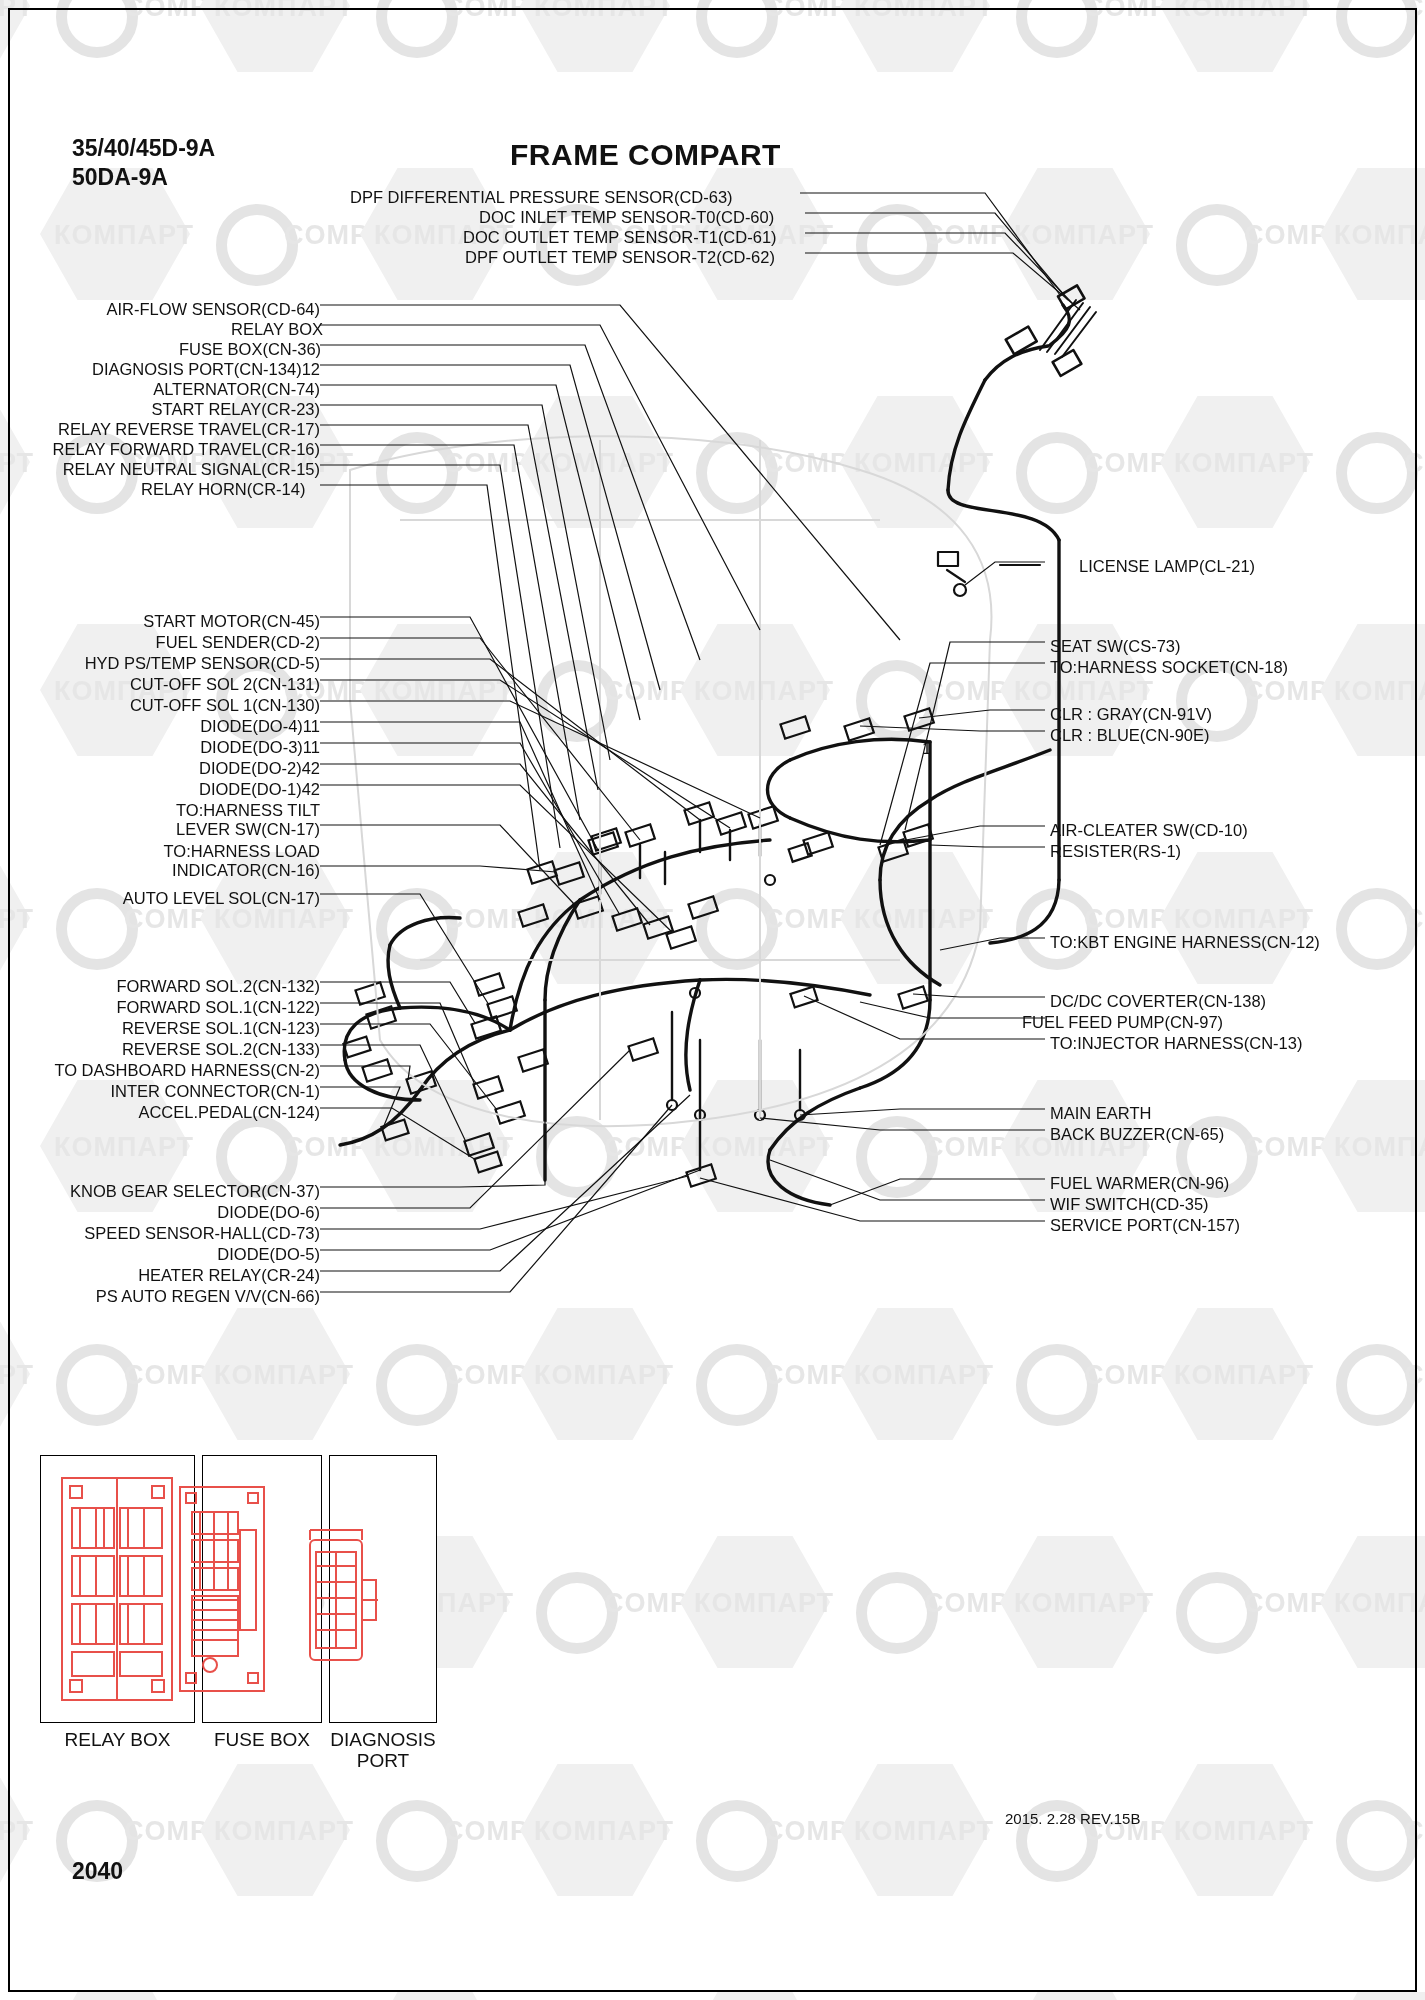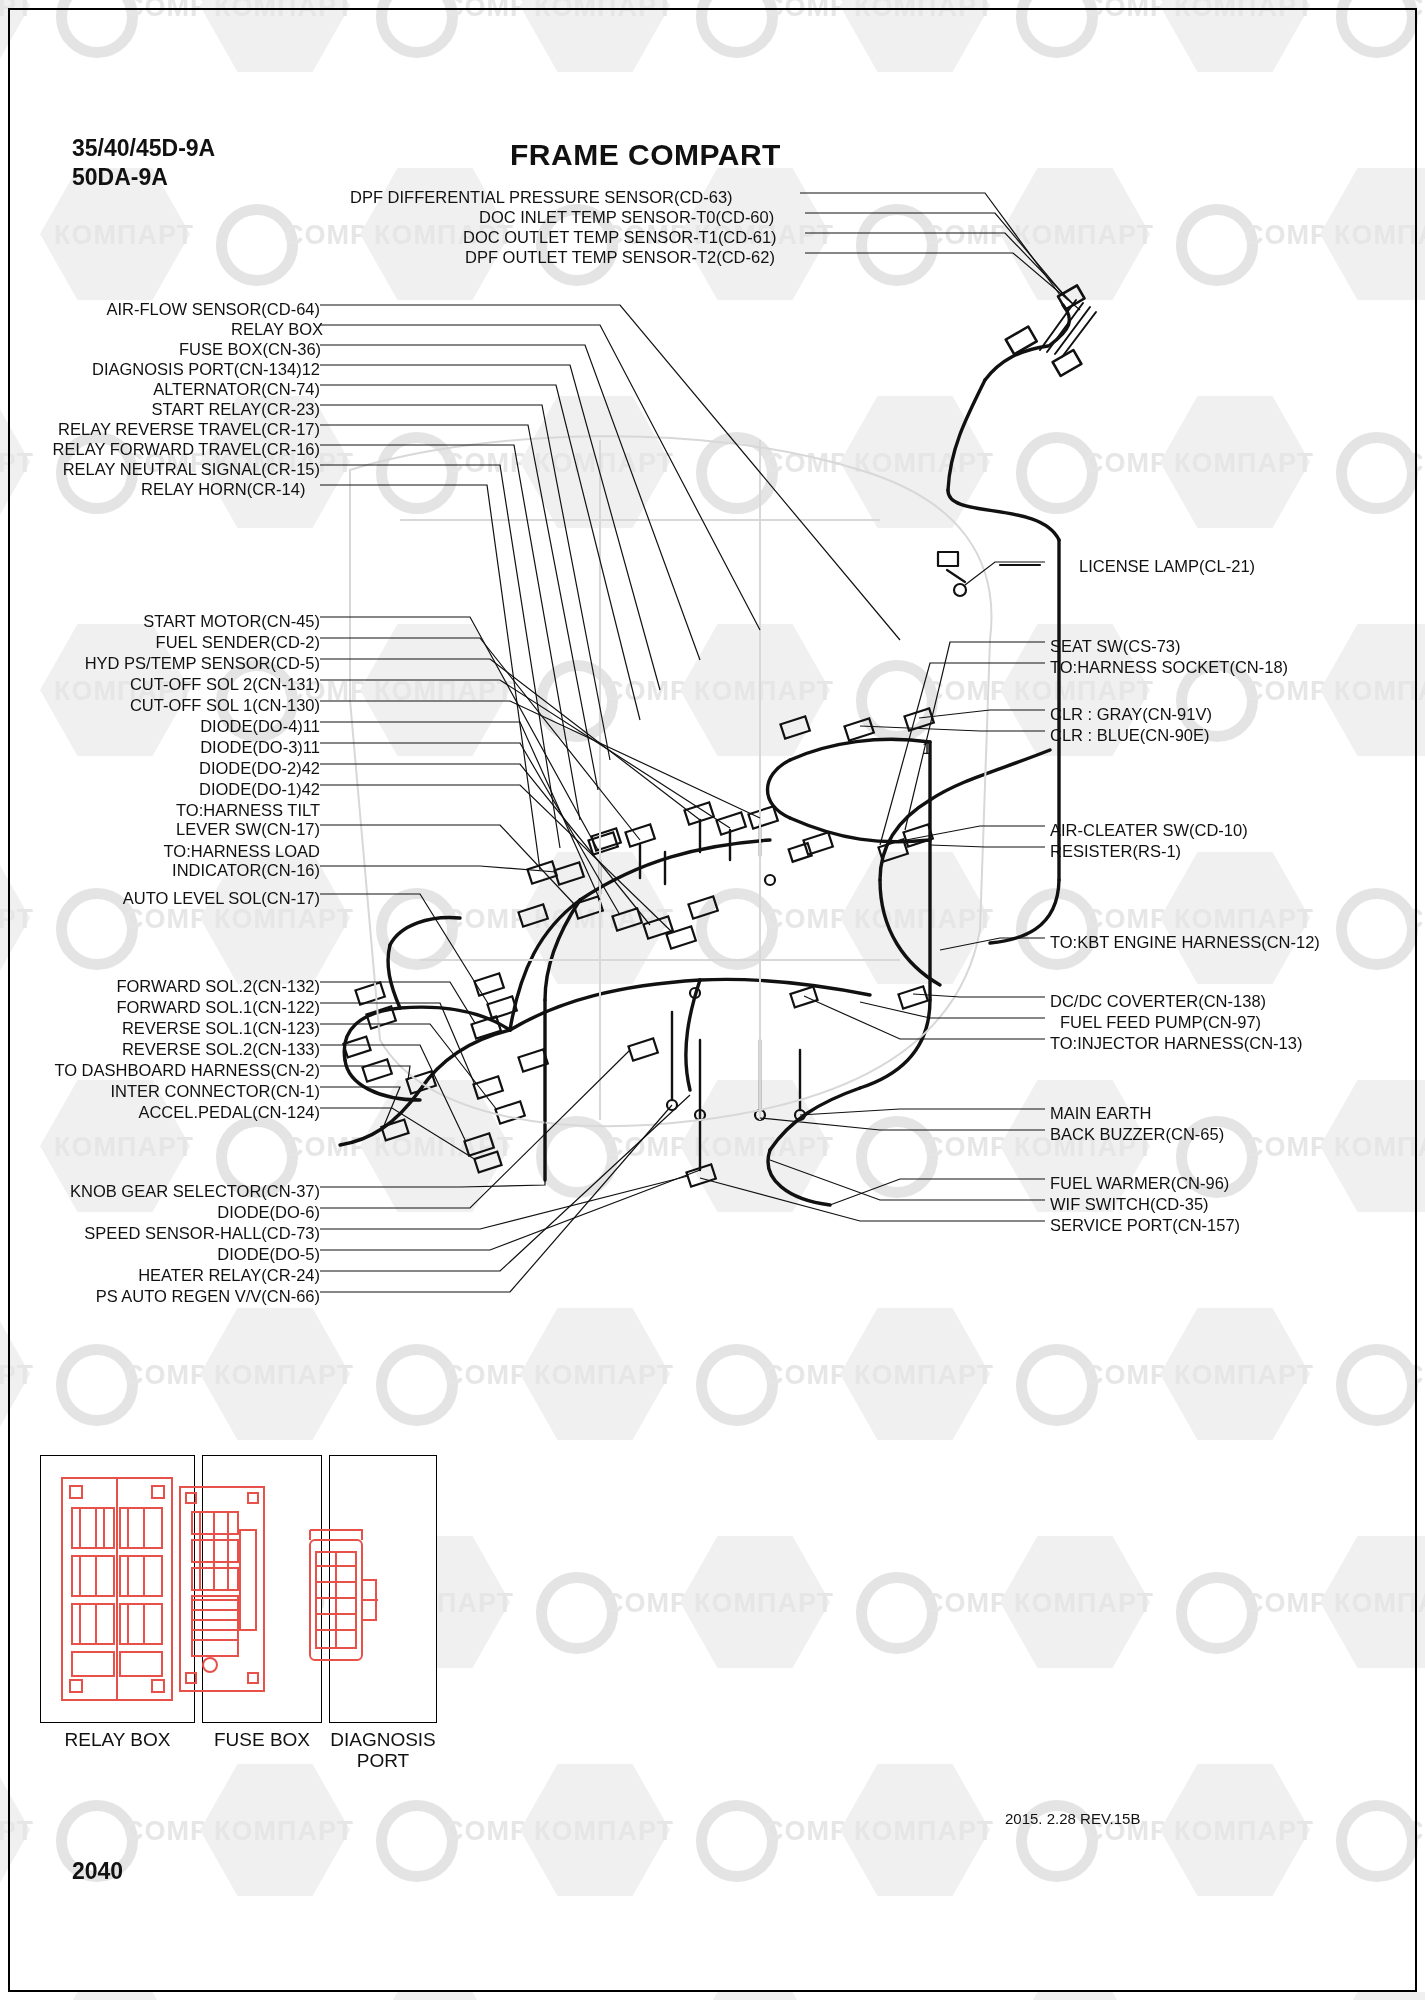--- a/index.html
+++ b/index.html
@@ -481,21 +481,21 @@
       <div class="lbl r" style="top: 1287px; right: 1105px; text-align: right; left: 72px;">PS AUTO REGEN V/V(CN-66)</div>
       <div class="lbl l" style="left: 1050px; top: 557px; margin-left: 29px;">LICENSE LAMP(CL-21)</div>
       <div class="lbl l" style="left: 1050px; top: 637px;">SEAT SW(CS-73)</div>
       <div class="lbl l" style="left: 1050px; top: 658px;">TO:HARNESS SOCKET(CN-18)</div>
       <div class="lbl l" style="left: 1050px; top: 705px;">CLR : GRAY(CN-91V)</div>
       <div class="lbl l" style="left: 1050px; top: 726px;">CLR : BLUE(CN-90E)</div>
       <div class="lbl l" style="left: 1050px; top: 821px;">AIR-CLEATER SW(CD-10)</div>
       <div class="lbl l" style="left: 1050px; top: 842px;">RESISTER(RS-1)</div>
       <div class="lbl l" style="left: 1050px; top: 933px;">TO:KBT ENGINE HARNESS(CN-12)</div>
       <div class="lbl l" style="left: 1050px; top: 992px;">DC/DC COVERTER(CN-138)</div>
-      <div class="lbl l" style="left: 1060px; top: 1013px;">FUEL FEED PUMP(CN-97)</div>
+      <div class="lbl l" style="left: 1022px; top: 1013px;">FUEL FEED PUMP(CN-97)</div>
       <div class="lbl l" style="left: 1050px; top: 1034px;">TO:INJECTOR HARNESS(CN-13)</div>
       <div class="lbl l" style="left: 1050px; top: 1104px;">MAIN EARTH</div>
       <div class="lbl l" style="left: 1050px; top: 1125px;">BACK BUZZER(CN-65)</div>
       <div class="lbl l" style="left: 1050px; top: 1174px;">FUEL WARMER(CN-96)</div>
       <div class="lbl l" style="left: 1050px; top: 1195px;">WIF SWITCH(CD-35)</div>
       <div class="lbl l" style="left: 1050px; top: 1216px;">SERVICE PORT(CN-157)</div>
       <div class="num" style="left: 922px; top: 739px;">1</div>
     </div>
 
   <div class="legend">

